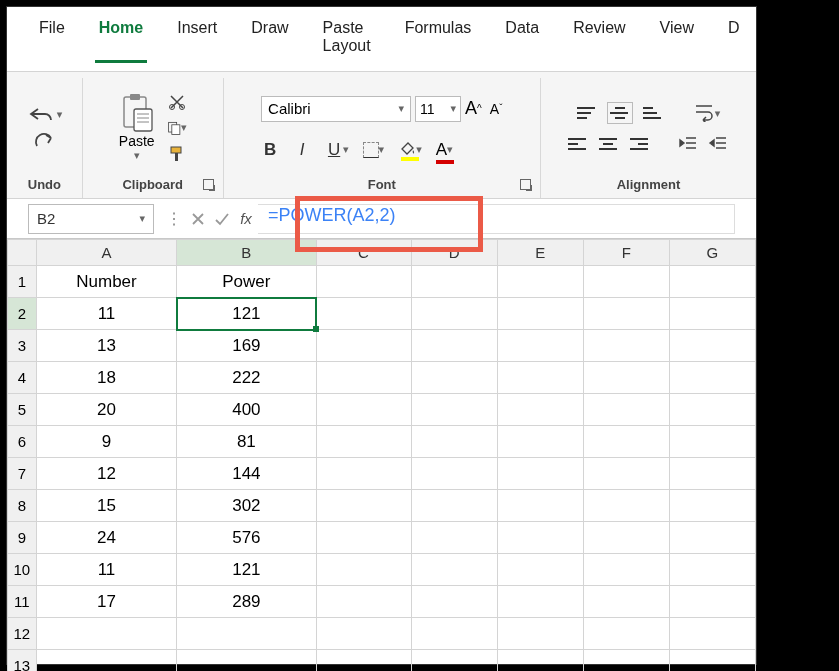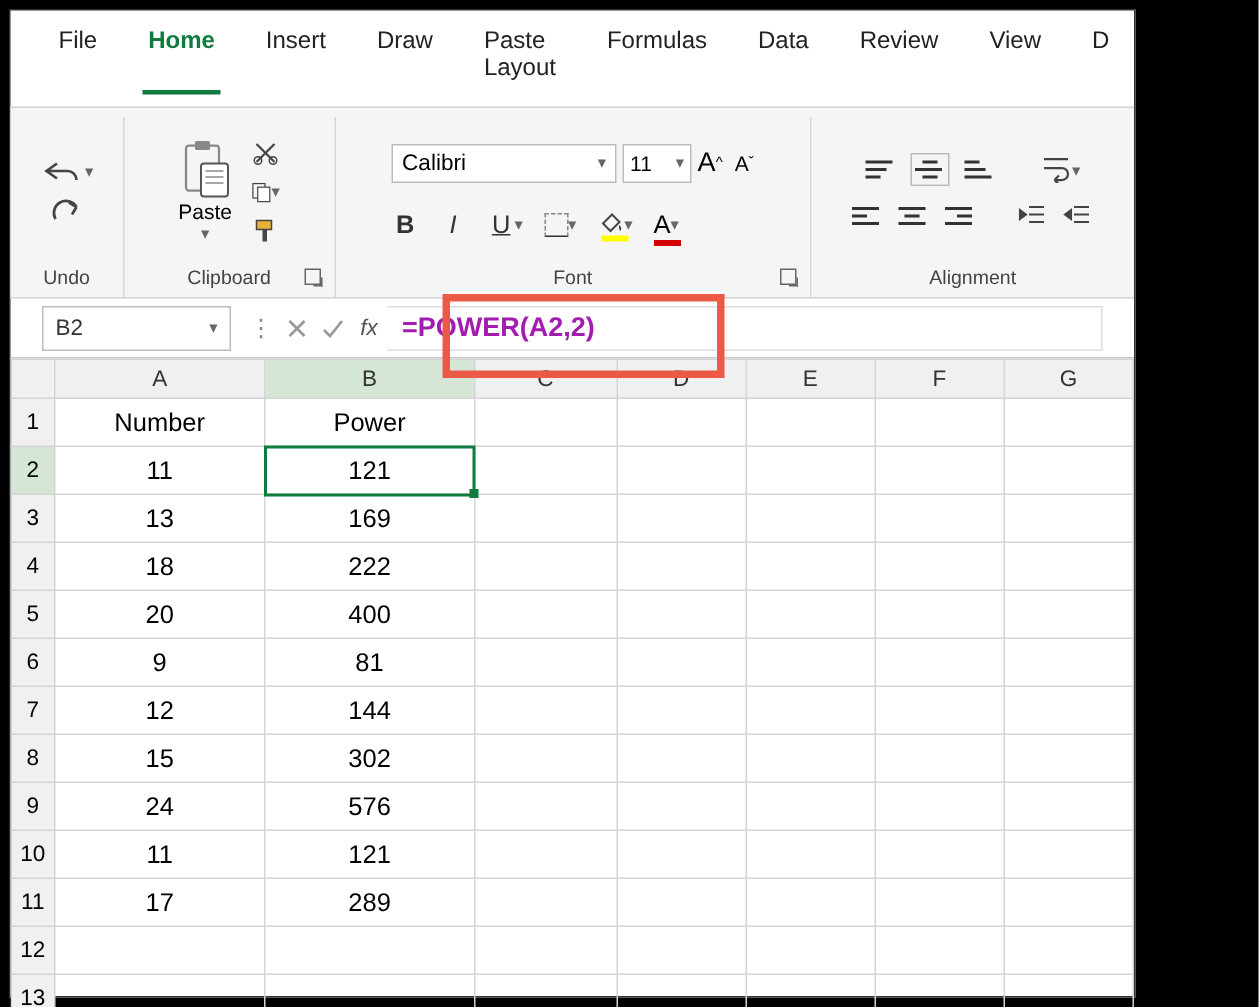--- a/index.html
+++ b/index.html
@@ -53,20 +53,21 @@
     position: relative;
   }
   .group:last-child { border-right: none; }
   .group-body { flex: 1; display: flex; align-items: center; }
   .group-label {
     font-size: 13px;
     color: #444;
     padding: 2px 0 4px 0;
     text-align: center;
     width: 100%;
+    font-weight: bold;
   }
   .group-launcher {
     position: absolute;
     right: 6px;
     bottom: 5px;
     width: 14px; height: 14px;
     font-size: 11px;
     color: #666;
   }
   .gl-box {
@@ -118,23 +119,22 @@
   }
   .name-box {
     width:126px; height:30px; border:1px solid #bbb; background:#fff;
     display:flex; align-items:center; justify-content:space-between;
     padding:0 8px; font-size:15px; color:#333;
   }
   .fb-btn { width:24px; height:24px; display:flex; align-items:center; justify-content:center; color:#888; font-size:16px;}
   .fx-label { font-style:italic; font-size:15px; color:#555; }
   .formula-input {
     flex:1; height:30px; border:1px solid #ddd; border-left:none;
-    padding:0 10px; font-size:18px; color:#a21caf; display:flex; align-items:center;
+    padding:0 10px; font-size:18px; color:#3b82f6; display:flex; 
     background:#fff;
-    font-weight:bold;
   }
   .highlight-box {
     position:absolute;
     border:5px solid #eb5a47;
     pointer-events:none;
     z-index:50;
   }
   
   .grid-area { display:flex; height: calc(100% - 214px); overflow:hidden; }
   .sheet { border-collapse: collapse; width:100%; font-size:17px; }

